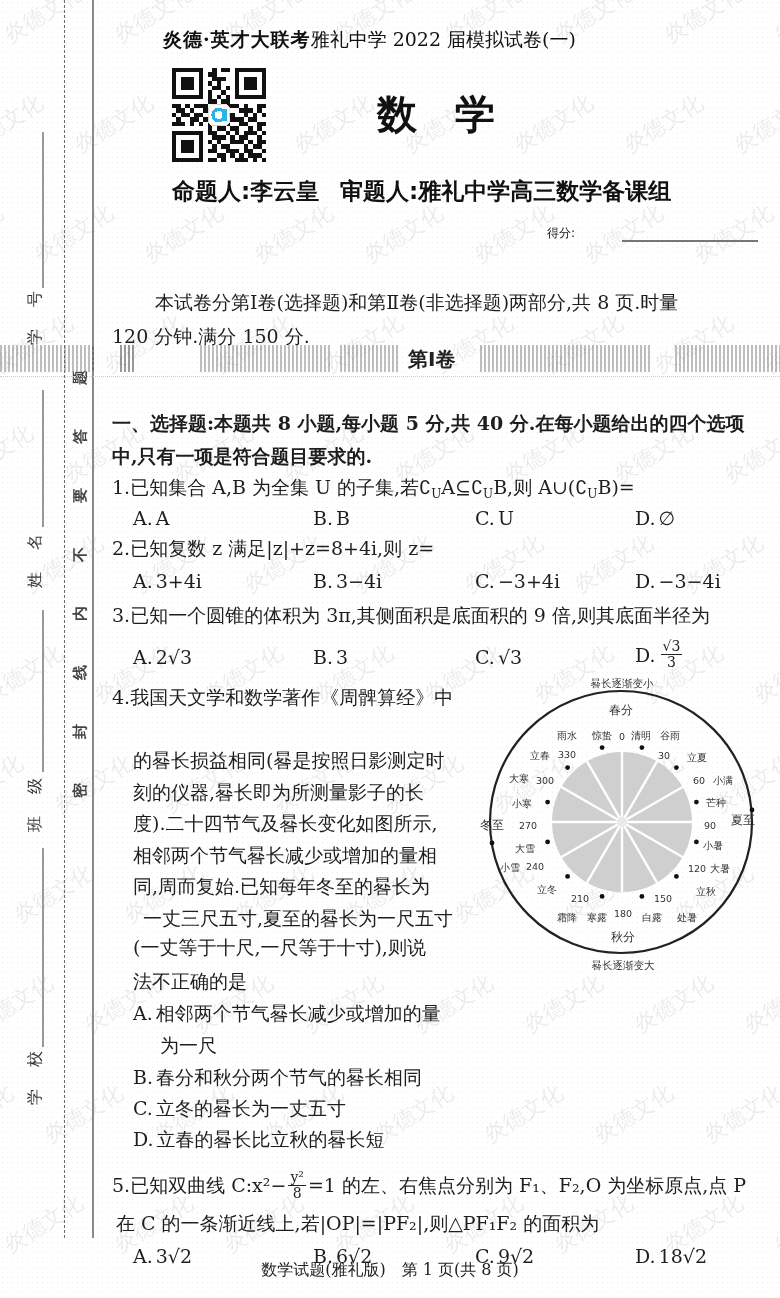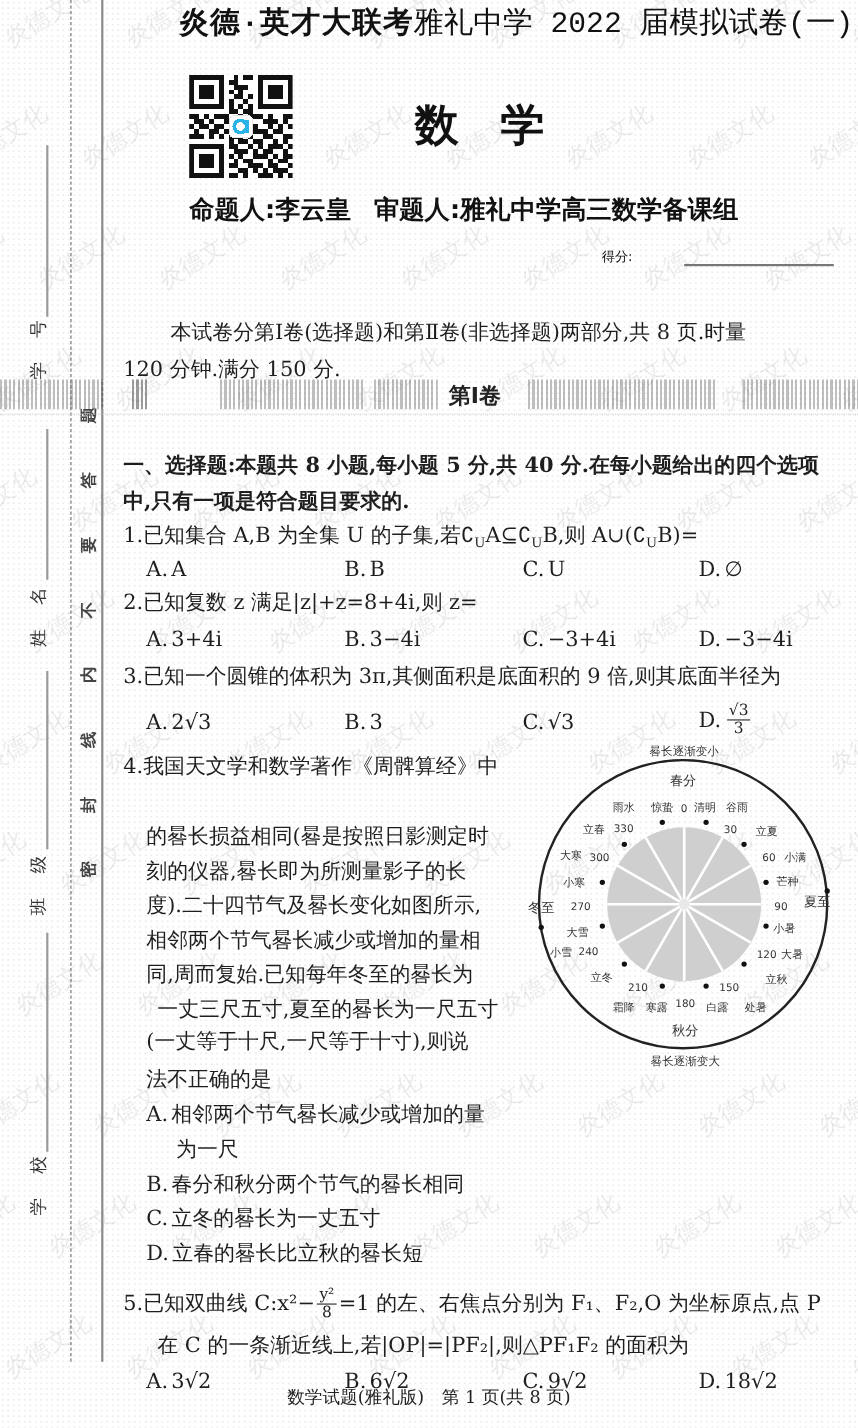--- a/index.html
+++ b/index.html
@@ -6,21 +6,21 @@
 html,body{width:780px;height:1298px;background:#fff;}
 .page{position:relative;width:780px;height:1298px;overflow:hidden;background:#fff;
   background-image:radial-gradient(circle,#ededed 0.7px,rgba(255,255,255,0) 0.9px);
   background-size:5px 5px;
   font-family:"DejaVu Serif","Liberation Serif",serif;color:#1e1e1e;}
 .wm{position:absolute;left:0;top:0;width:780px;height:1298px;pointer-events:none;}
 .abs{position:absolute;white-space:nowrap;}
 .txt{font-size:19px;line-height:22px;margin-top:25px;}
 .bold{font-weight:bold;}
 .sans{font-family:"DejaVu Sans","Liberation Sans",sans-serif;}
-.title{top:4px;left:163px;font-size:27px;line-height:38px;color:#111;font-family:Liberation Mono, monospace;}
+.title{top:20px;left:163px;font-size:19px;line-height:38px;color:#111;}
 .title .brand{font-weight:bold;letter-spacing:1px;}
 .qr{position:absolute;left:172px;top:68px;width:94px;height:94px;}
 .subject{left:377px;top:92px;font-size:40px;line-height:44px;font-weight:bold;letter-spacing:38px;color:#111;}
 .people{top:179px;font-size:23px;line-height:24px;font-weight:bold;color:#111;}
 .score{left:547px;top:222px;font-size:12px;line-height:22px;color:#111;}
 .score-line{position:absolute;left:622px;top:240px;width:136px;height:1.5px;background:#777;}
 
 .strip-solid{position:absolute;left:92px;top:0;width:1.5px;height:1238px;background:#8a8a8a;}
 .strip-dashed{position:absolute;left:64px;top:0;width:0;height:1238px;border-left:1.5px dashed #6a6a6a;}
 .vlabel{position:absolute;left:-25px;width:120px;height:20px;line-height:20px;font-size:16px;
@@ -249,20 +249,20 @@
 
   <div class="abs txt" style="left:112px;top:1141px;height:38px;display:flex;align-items:center">
     <span>5.</span>
       <span>已知双曲线 C:x²−</span>
       <span class="frac">
         <span class="num">y²</span>
         <span>8</span>
       </span>
       <span>=1 的左、右焦点分别为 F₁、F₂,O 为坐标原点,点 P</span>
   </div>
-  <div class="abs txt" style="left:143px;top:1187px">在 C 的一条渐近线上,若|OP|=|PF₂|,则△PF₁F₂ 的面积为</div>
+  <div class="abs txt" style="left:116px;top:1187px">在 C 的一条渐近线上,若|OP|=|PF₂|,则△PF₁F₂ 的面积为</div>
   <div class="abs txt opt" style="left:133px;top:1220px"><span class="lbl">A.</span><span>3√2</span></div>
   <div class="abs txt opt" style="left:313px;top:1220px"><span class="lbl">B.</span><span>6√2</span></div>
   <div class="abs txt opt" style="left:475px;top:1220px"><span class="lbl">C.</span><span>9√2</span></div>
   <div class="abs txt opt" style="left:635px;top:1220px"><span class="lbl">D.</span><span>18√2</span></div>
 
   <div class="abs footer">数学试题(雅礼版)　第 1 页(共 8 页)</div>
 </div>
 
 </body></html>

